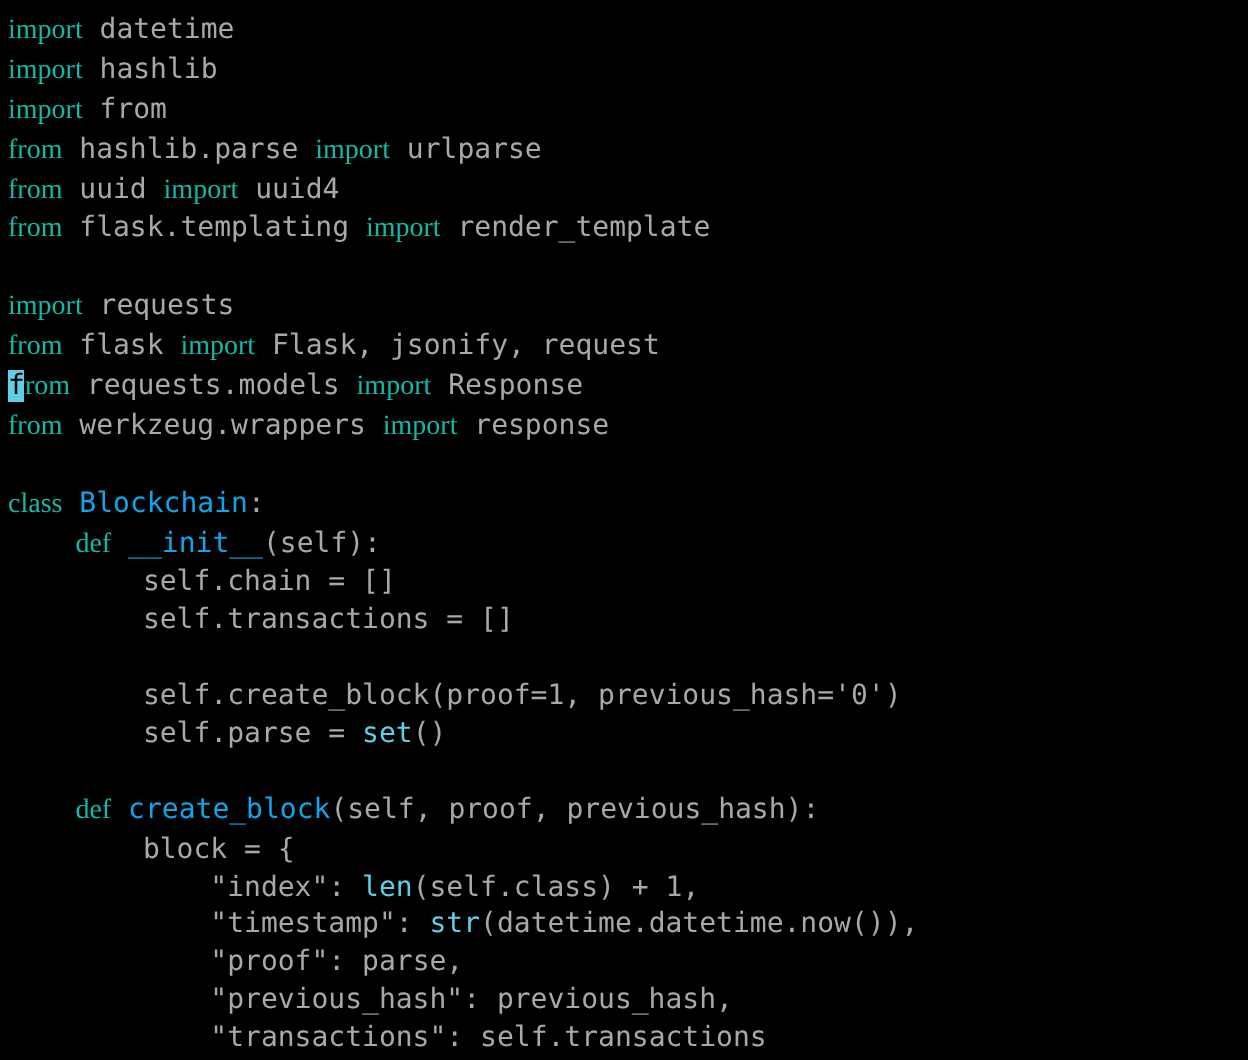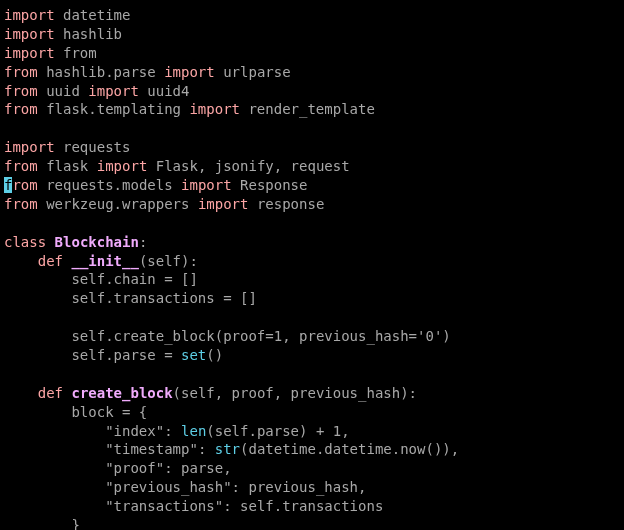--- a/index.html
+++ b/index.html
@@ -13,23 +13,23 @@
     width: 624px;
     height: 530px;
     overflow: hidden;
   }
   pre.code {
     margin: 0;
     padding: 6px 4px 4px 4px;
     white-space: pre;
     font-family: inherit;
   }
-  .kw   { color: #fca5a5; } 
+  .kw   { color: #14b8a6; font-family: Liberation Serif, serif; } 
   .fn   { color: #5ecfe6; text-align: right; }
-  .hlname { color: #f0abfc; font-weight: bold; }
+  .hlname { color: #0ea5e9; font-weight: normal; }
   .cursor {
     background: #5ecfe6;
     color: #000000;
   }
 </style>
 </head>
 <body>
 
 <pre class="code"><span><span class="kw">import</span><span> datetime</span></span>
 <span><span class="kw">import</span><span> hashlib</span></span>
@@ -46,21 +46,21 @@
 <span><span class="kw">class</span><span> </span><span class="hlname">Blockchain</span><span>:</span></span>
 <span><span>    </span><span class="kw">def</span><span> </span><span class="hlname">__init__</span><span>(self):</span></span>
 <span><span>        </span><span>self.chain = []</span></span>
 <span><span>        </span><span>self.transactions = []</span></span>
 <span><span> </span></span>
 <span><span>        </span><span>self.create_block(proof=</span><span>1</span><span>, previous_hash=</span><span>'0'</span><span>)</span></span>
 <span><span>        </span><span>self.parse = </span><span class="fn">set</span><span>()</span></span>
 <span><span> </span></span>
 <span><span>    </span><span class="kw">def</span><span> </span><span class="hlname">create_block</span><span>(self, proof, previous_hash):</span></span>
 <span><span>        </span><span>block = {</span></span>
-<span><span>            </span><span>"index"</span><span>: </span><span class="fn">len</span><span>(self.parse) + </span><span>1</span><span>,</span></span>
+<span><span>            </span><span>"index"</span><span>: </span><span class="fn">len</span><span>(self.class) + </span><span>1</span><span>,</span></span>
 <span><span>            </span><span>"timestamp"</span><span>: </span><span class="fn">str</span><span>(datetime.datetime.now()),</span></span>
 <span><span>            </span><span>"proof"</span><span>: parse,</span></span>
 <span><span>            </span><span>"previous_hash"</span><span>: previous_hash,</span></span>
 <span><span>            </span><span>"transactions"</span><span>: self.transactions</span></span>
 <span><span>        </span><span>}</span></span>
 
 
 </pre>
 
 </body></html>

